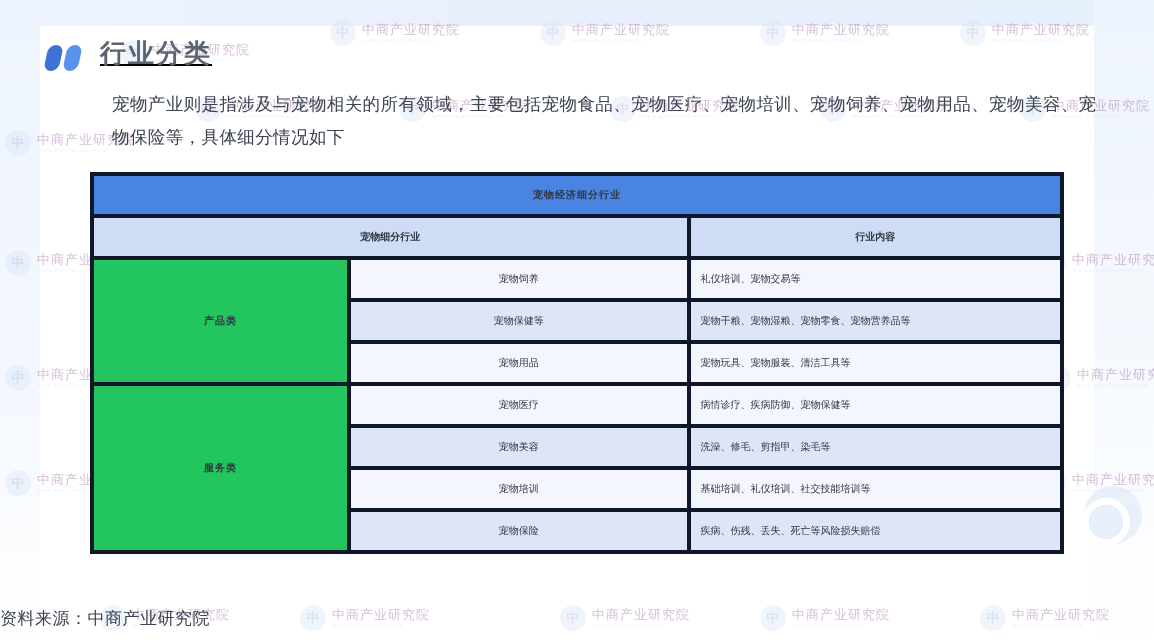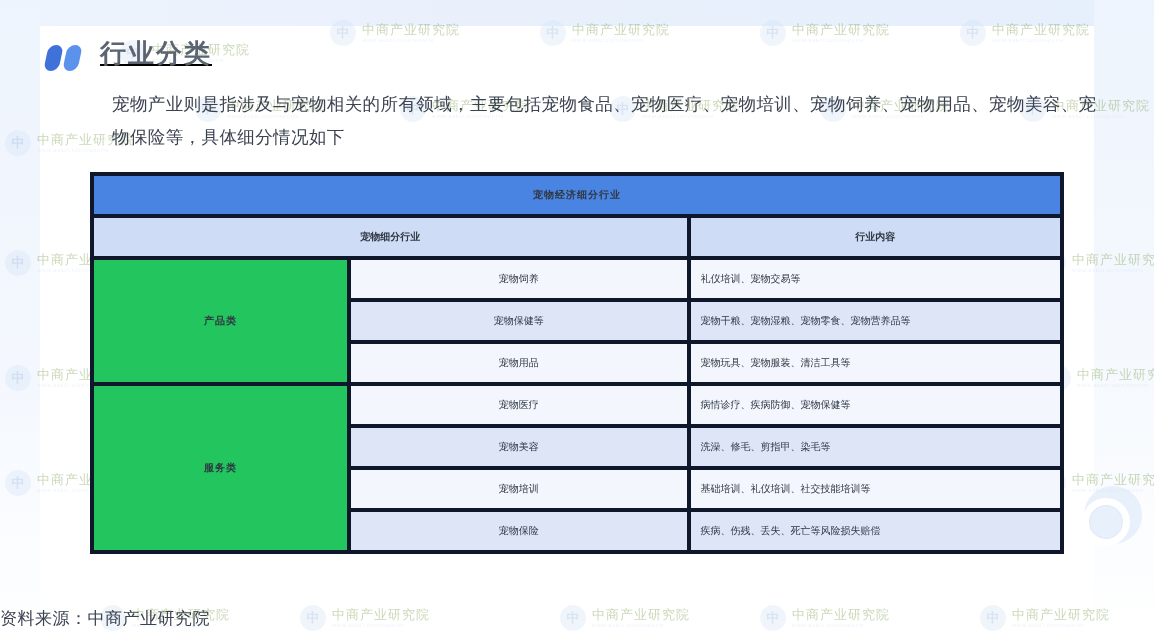--- a/index.html
+++ b/index.html
@@ -42,21 +42,21 @@
   }
   .wm .wm-logo{
     width:26px;height:26px;border-radius:50%;
     background:#cfe0f5;
     display:flex;align-items:center;justify-content:center;
     font-size:13px;color:#7fa8d8;font-weight:bold;
   }
   .wm .wm-text{
     display:flex;flex-direction:column;line-height:1.05;
   }
-  .wm .wm-cn{font-size:13px;color:#4d7c0f;letter-spacing:1px;white-space:nowrap;}
+  .wm .wm-cn{font-size:13px;color:#701a75;letter-spacing:1px;white-space:nowrap;}
   .wm .wm-en{font-size:6px;color:#c4d6ef;letter-spacing:.5px;white-space:nowrap;}
 
   
   .header{
     position:absolute;left:46px;top:36px;display:flex;align-items:flex-end;gap:14px;text-decoration:underline;
   }
   .header-mark{
     width:40px;height:26px;position:relative;
   }
   .header-mark span{

